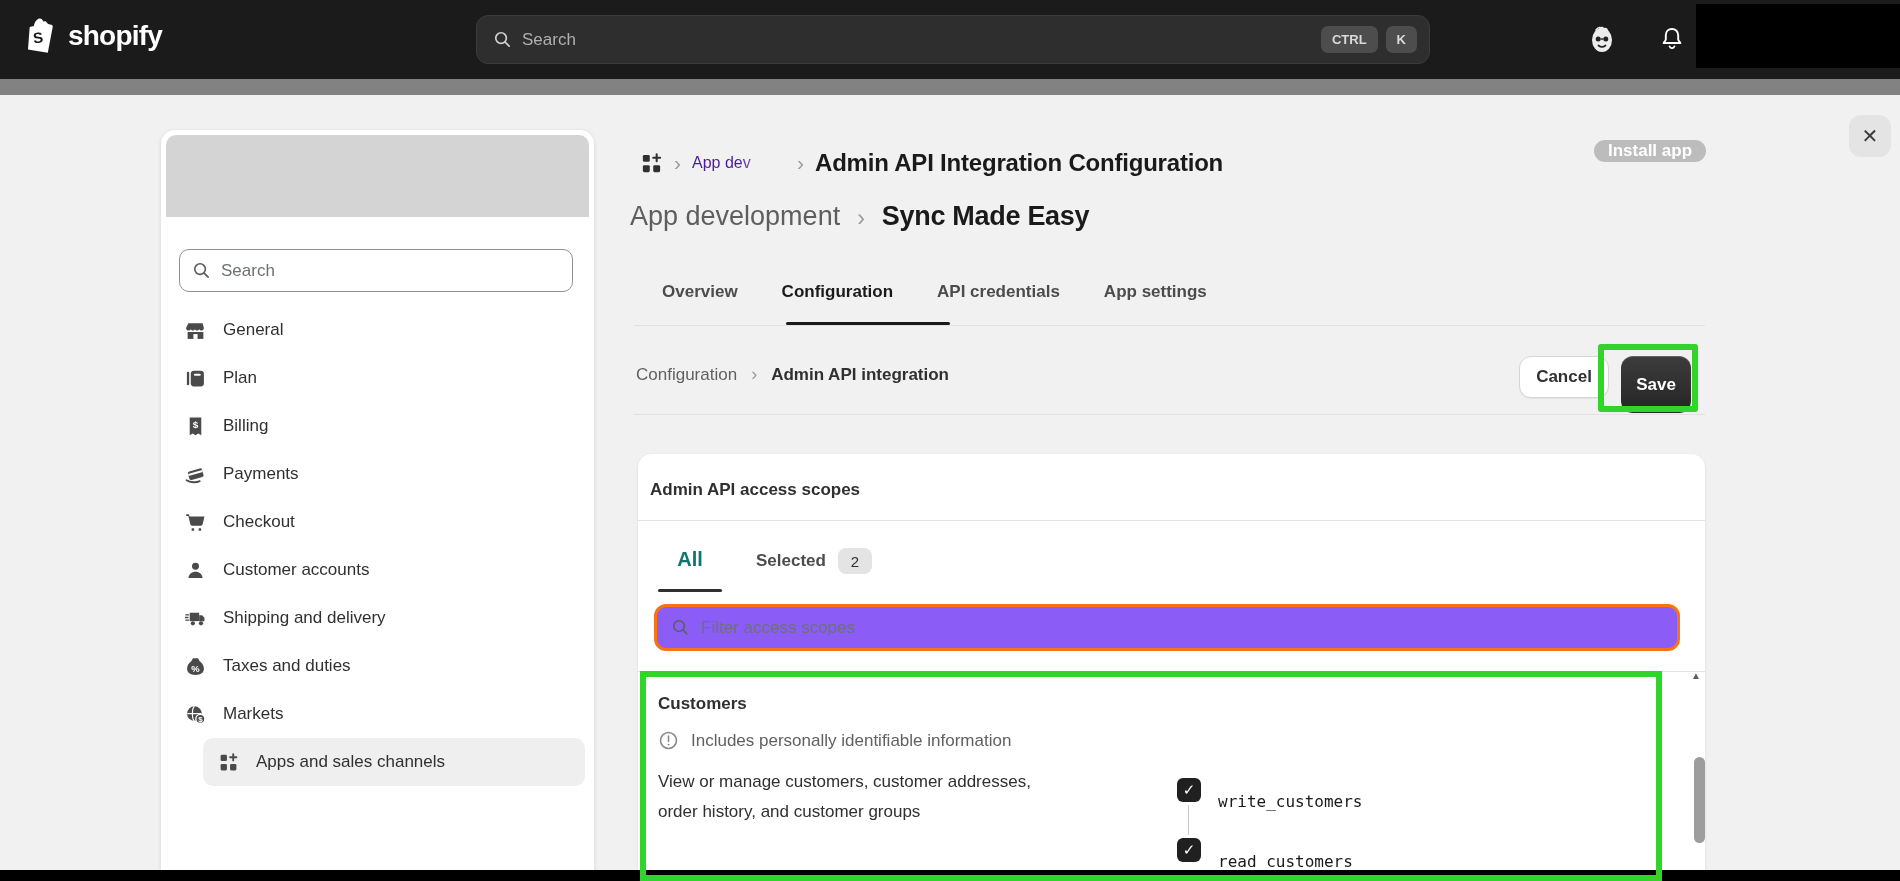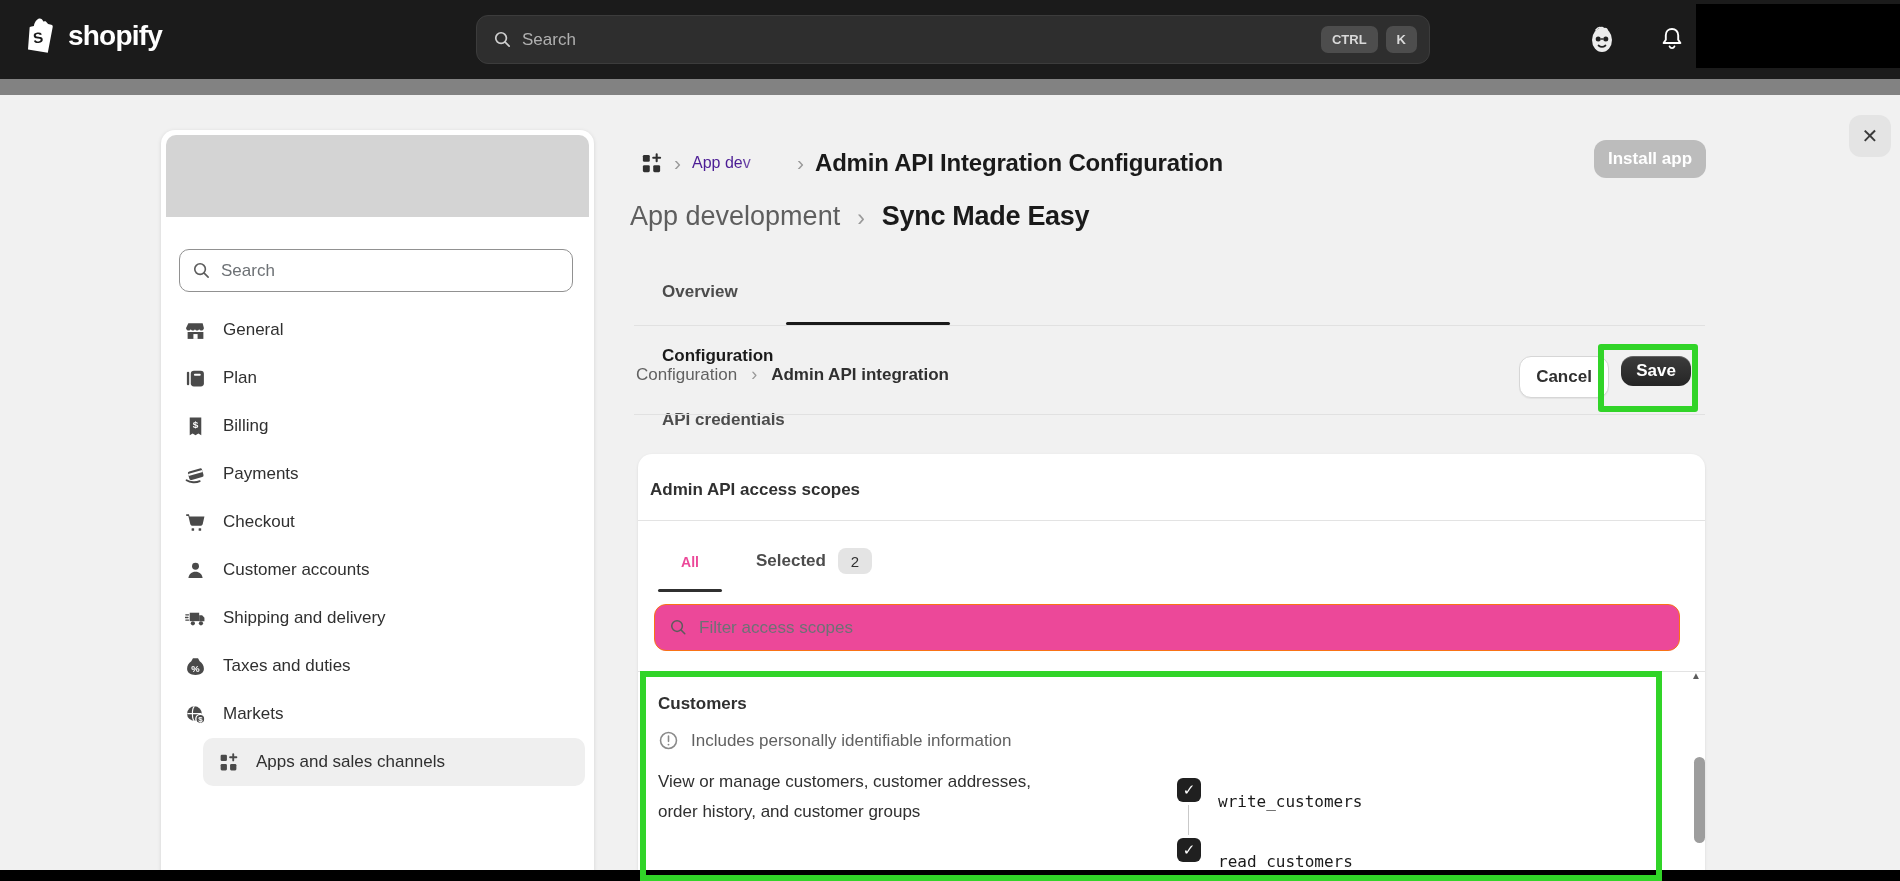--- a/index.html
+++ b/index.html
@@ -45,57 +45,57 @@
   .sb-icon { width:21px; height:21px; color:#4a4a4a; display:flex; flex:none; }
   .sb-icon svg { width:100%; height:100%; }
   
   .bc1 { position:absolute; left:640px; top:148px; display:flex; align-items:center; gap:11px; height:30px; }
   .bc1-icon { color:#303030; display:flex; }
   .chev { color:#9a9a9a; font-size:21px; line-height:1; transform:translateY(-1px); }
   .bc1-trunc { color:#4c1d95; font-size:16px; white-space:nowrap; width:94px; overflow:hidden;
     -webkit-mask-image:linear-gradient(90deg,#000 50%,transparent 97%);
     mask-image:linear-gradient(90deg,#000 50%,transparent 97%); }
   .bc1-title { color:#1a1a1a; font-size:24px; font-weight:700; letter-spacing:-0.2px; }
-  .install-btn { position:absolute; left:1594px; top:140px; width:112px; height:38px; background:#bcbcbc;
+  .install-btn { position:absolute; left:1594px; top:140px; width:112px; height:22px; background:#bcbcbc;
     color:#fff; font-weight:700; font-size:17px; border:none; border-radius:12px; font-family:inherit; }
   .heading2 { position:absolute; left:630px; top:201px; display:flex; align-items:flex-end; gap:17px; font-size:27px; }
   .h2-section { color:#5e5e5e; font-weight:500; }
   .h2-chev { color:#9a9a9a; font-size:23px; }
   .h2-name { color:#1a1a1a; font-weight:700; letter-spacing:-0.3px; }
   
-  .tabs { position:absolute; left:662px; top:282px; display:flex; gap:44px; font-size:17px; font-weight:600;flex-direction:column; }
+  .tabs { position:absolute; left:662px; top:282px; display:flex; gap:44px; font-size:17px; font-weight:600; }
   .tab { color:#4c4c4c; cursor:pointer; }
   .tab.active { color:#1a1a1a; }
   .tab-underline { position:absolute; left:786px; top:322px; width:164px; height:3px; background:#1a1a1a; border-radius:2px; }
   .divA { position:absolute; left:634px; top:325px; width:1071px; height:1px; background:#e1e1e1; }
   
   .subnav { position:absolute; left:636px; top:364px; display:flex; align-items:center; gap:14px; font-size:17px; height:22px; }
   .sn-parent { color:#616161; cursor:pointer; }
   .sn-current { color:#303030; font-weight:600; }
   .cancel-btn { position:absolute; left:1519px; top:356px; width:90px; height:42px; background:#fff;
     border:1px solid #d6d6d6; border-radius:12px; font-size:17px; font-weight:600; color:#303030;
     font-family:inherit; box-shadow:0 1px 1px rgba(0,0,0,.06); cursor:pointer; }
-  .save-btn { position:absolute; left:1621px; top:356px; width:70px; height:30px;
+  .save-btn { position:absolute; left:1621px; top:356px; width:70px; height:57px;
     background:linear-gradient(#3c3c3c,#252525); border:none; border-radius:12px; color:#fff;
     font-size:17px; font-weight:600; font-family:inherit; cursor:pointer; box-shadow:inset 0 1px 0 rgba(255,255,255,.2); }
   .divB { position:absolute; left:634px; top:414px; width:1071px; height:1px; background:#e1e1e1; }
   
   .card { position:absolute; left:638px; top:454px; width:1067px; height:427px; background:#fff;
     border-radius:14px 14px 0 0; box-shadow:0 1px 3px rgba(0,0,0,.1); }
   .card-title { position:absolute; left:12px; top:26px; font-size:17px; font-weight:700; color:#303030; }
   .card-div1 { position:absolute; left:0; top:66px; width:100%; height:1px; background:#e3e3e3; }
-  .scope-tab-all { position:absolute; left:20px; top:100px; width:64px; text-align:center;
-    font-size:14px; font-weight:600; color:#ec4899; cursor:pointer; }
+  .scope-tab-all { position:absolute; left:20px; top:94px; width:64px; text-align:center;
+    font-size:20px; font-weight:600; color:#0f766e; cursor:pointer; }
   .scope-tab-underline { position:absolute; left:20px; top:135px; width:64px; height:3px; background:#303030; border-radius:2px; }
   .scope-tab-selected { position:absolute; left:118px; top:94px; display:flex; align-items:center; gap:12px;
     font-size:17px; font-weight:600; color:#4c4c4c; cursor:pointer; }
   .badge { background:#e4e4e4; border-radius:8px; min-width:34px; height:26px; display:flex;
     align-items:center; justify-content:center; font-size:15px; font-weight:500; color:#303030; }
-  .filter { position:absolute; left:16px; top:150px; width:1026px; height:47px; border:1px solid #f97316;
-    border-radius:12px; background:#ec4899; display:flex; align-items:center; padding:0 14px; }
+  .filter { position:absolute; left:16px; top:150px; width:1026px; height:47px; border:3px solid #f97316;
+    border-radius:12px; background:#8b5cf6; display:flex; align-items:center; padding:0 14px; }
   .filter .mag { display:flex; color:#5c5c5c; margin-right:11px; }
   .filter-input { flex:1; border:none; outline:none; background:transparent; font-size:17px; color:#303030; font-family:inherit; }
   .filter-input::placeholder { color:#6d7175; }
   .card-div2 { position:absolute; left:0; top:217px; width:100%; height:1px; background:#e3e3e3; }
   .cust-heading { position:absolute; left:20px; top:240px; font-size:17px; font-weight:700; color:#303030; }
   .pii { position:absolute; left:20px; top:276px; display:flex; align-items:center; gap:12px;
     font-size:17px; color:#616161; }
   .pii-icon { display:flex; color:#8a8a8a; }
   .desc { position:absolute; left:20px; top:313px; width:410px; font-size:17px; line-height:30px; color:#303030; }
   .scopes { position:absolute; left:539px; top:324px; }

